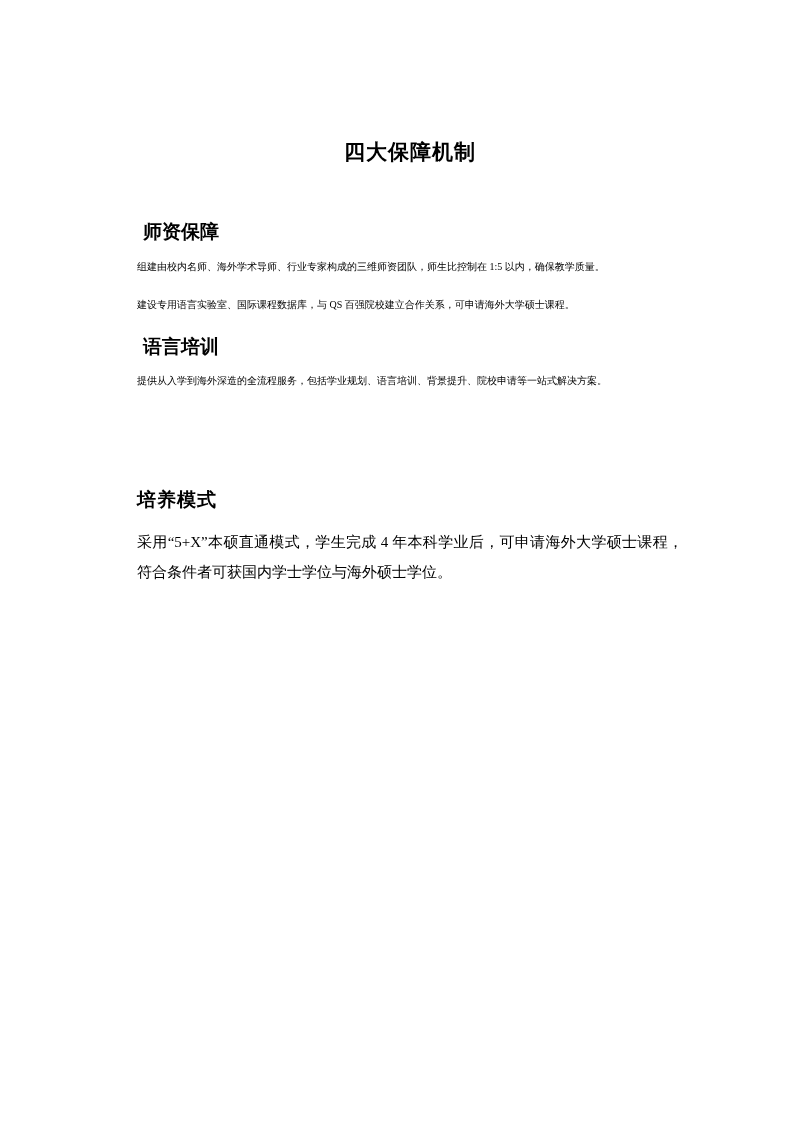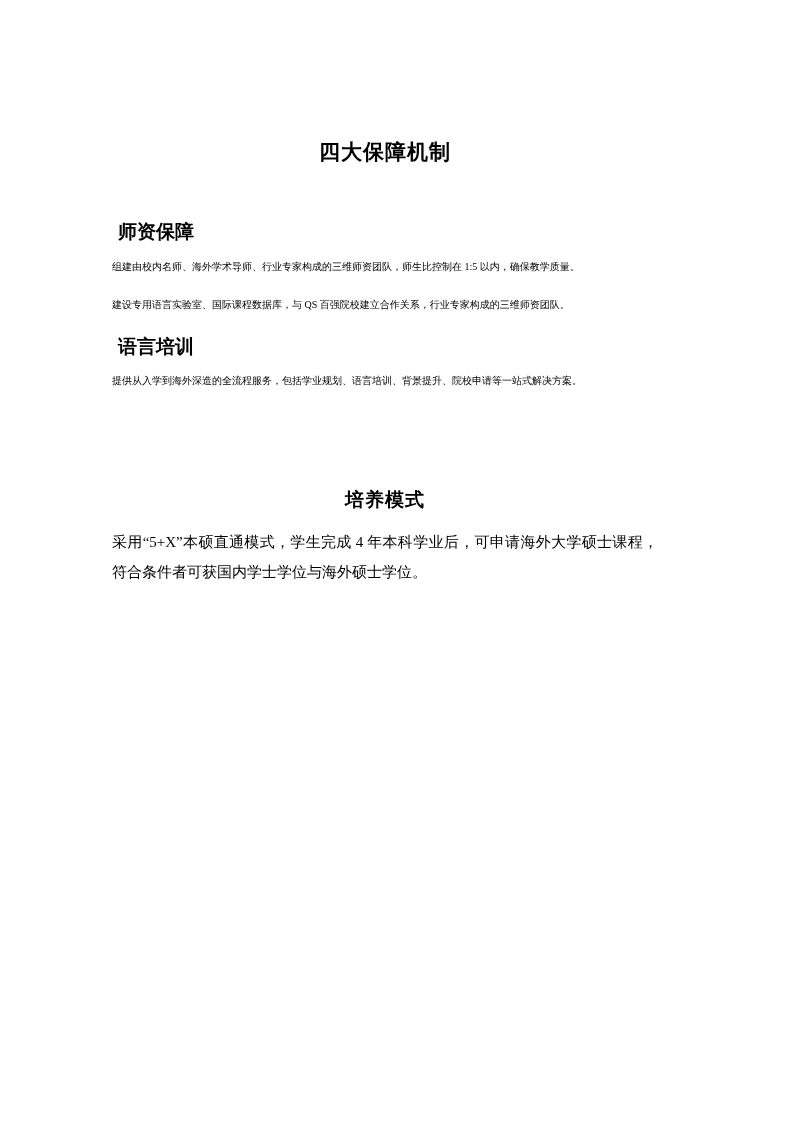--- a/index.html
+++ b/index.html
@@ -13,20 +13,21 @@
     font-family: "Liberation Serif", "DejaVu Serif", serif;
     color: #000000;
     overflow: hidden;
   }
   .page {
     position: relative;
     width: 770px;
     height: 1122px;
     box-sizing: border-box;
     padding: 0 112px;
+    margin-left: 25px;
   }
   .doc-title {
     margin: 0;
     padding-top: 138px;
     text-align: center;
     font-size: 21px;
     font-weight: bold;
     font-family: "Liberation Sans", "DejaVu Sans", sans-serif;
     letter-spacing: 1px;
   }
@@ -47,21 +48,21 @@
   .section-body {
     font-size: 10px;
     line-height: 2.0;
     margin: 0 0 18px 0;
     text-align: justify;
     text-justify: inter-ideograph;
   }
   .subtitle {
     margin: 0;
     padding-top: 78px;
-    text-align: center;
+    text-align: left;
     font-size: 19px;
     font-weight: bold;
     font-family: "Liberation Sans", "DejaVu Sans", sans-serif;
     letter-spacing: 1px;
   }
   .subtitle-body {
     font-size: 15px;
     line-height: 2.0;
     margin: 14px 0 0 0;
     text-align: justify;
@@ -77,21 +78,21 @@
   <h1 class="doc-title">四大保障机制</h1>
 
   <div class="section-list">
 
     <div class="section">
       <p class="section-heading">师资保障</p>
       <p class="section-body">组建由校内名师、海外学术导师、行业专家构成的三维师资团队，师生比控制在 1:5 以内，确保教学质量。</p>
     </div>
 
     <div class="section">
-      <p class="section-body">建设专用语言实验室、国际课程数据库，与 QS 百强院校建立合作关系，行业专家构成的三维师资团队。</p>
+      <p class="section-body">建设专用语言实验室、国际课程数据库，与 QS 百强院校建立合作关系，可申请海外大学硕士课程。</p>
     </div>
 
 
     <div class="section">
       <p class="section-heading">语言培训</p>
       <p class="section-body">提供从入学到海外深造的全流程服务，包括学业规划、语言培训、背景提升、院校申请等一站式解决方案。</p>
     </div>
 
   </div>
 

